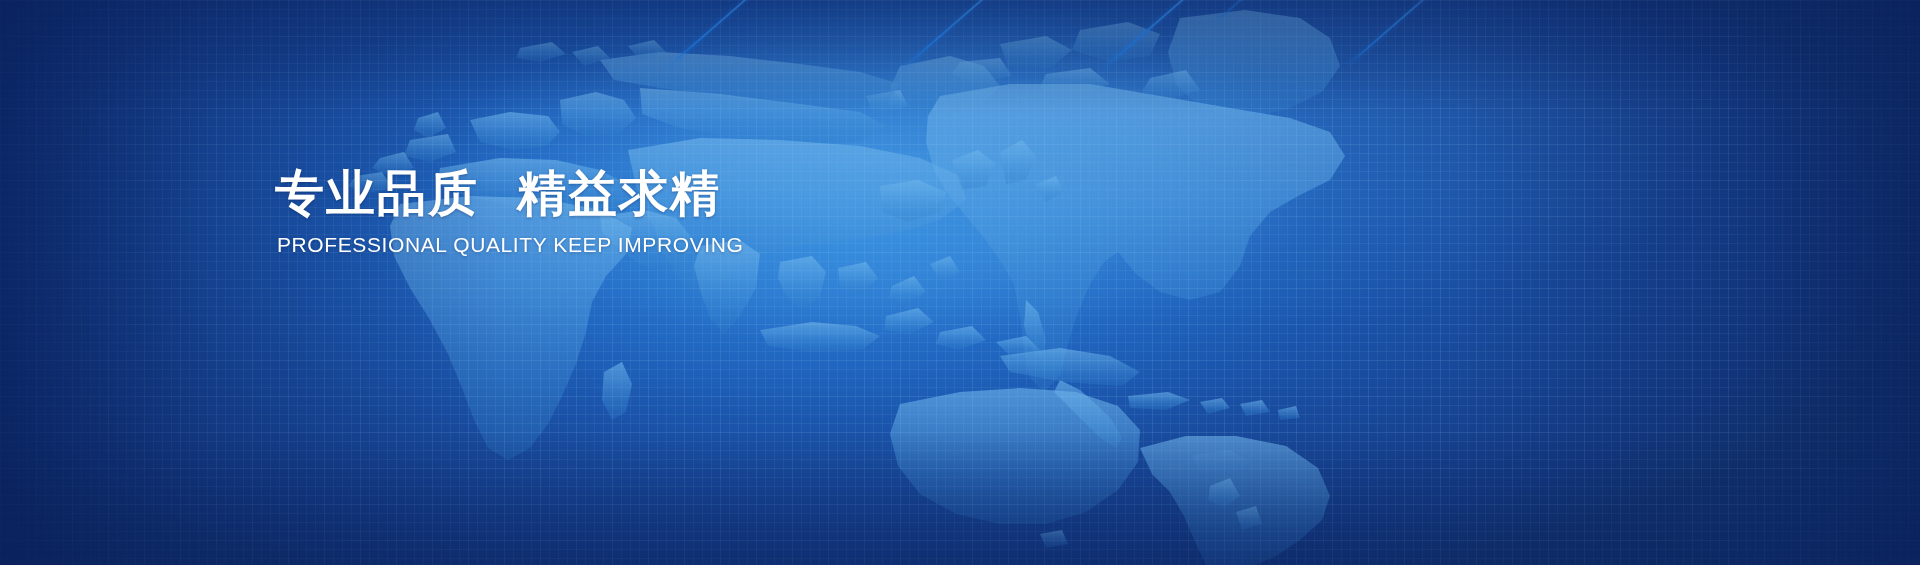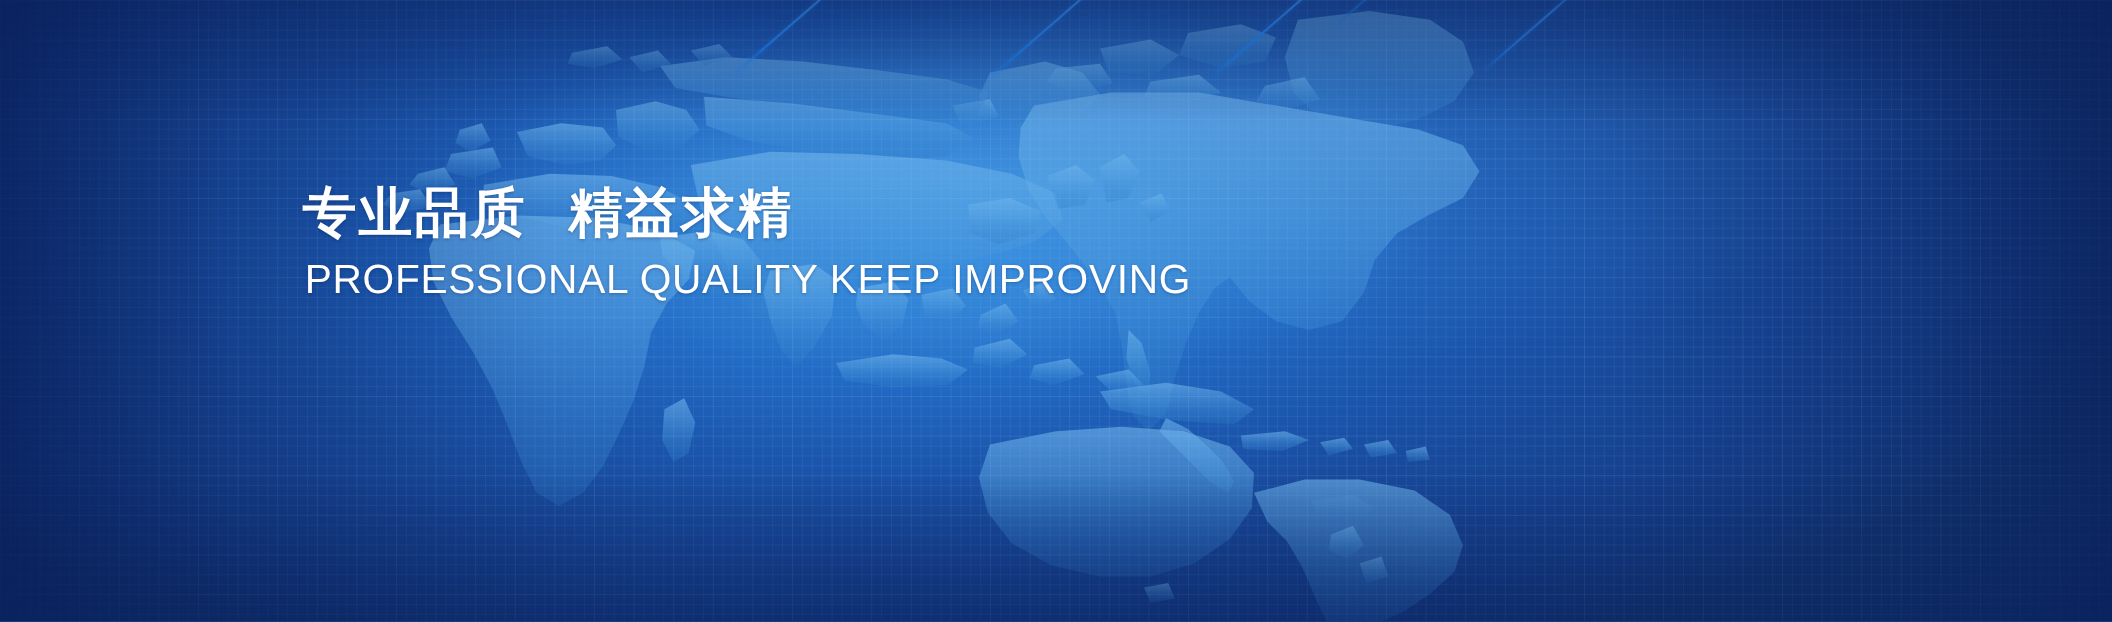--- a/index.html
+++ b/index.html
@@ -6,21 +6,21 @@
     margin: 0;
     padding: 0;
     background: #0e2c6e;
   }
   #banner {
     position: relative;
     width: 1920px;
     height: 565px;
     overflow: hidden;
     font-family: "Liberation Sans", "DejaVu Sans", sans-serif;
-    background: #0369a1;
+    background: #404040;
   }
 
   
   .layer {
     position: absolute;
     inset: 0;
     pointer-events: none;
   }
   #ocean-base {
     background:
@@ -106,21 +106,21 @@
     font-weight: bold;
     color: #ffffff;
     letter-spacing: 2px;
     line-height: 1.16;
     white-space: pre;
     margin: 0;
     text-shadow: 0 1px 3px rgba(4,24,70,0.35);
   }
   #subhead-en {
     font-family: "Liberation Sans", "DejaVu Sans", sans-serif;
-    font-size: 37px;
+    font-size: 21px;
     font-weight: 400;
     color: #ffffff;
     letter-spacing: 0.6px;
     line-height: 1.2;
     margin: 9px 0 0 2px;
     white-space: pre;
     text-shadow: 0 1px 3px rgba(4,24,70,0.30);
   }
 </style>
 </head>

